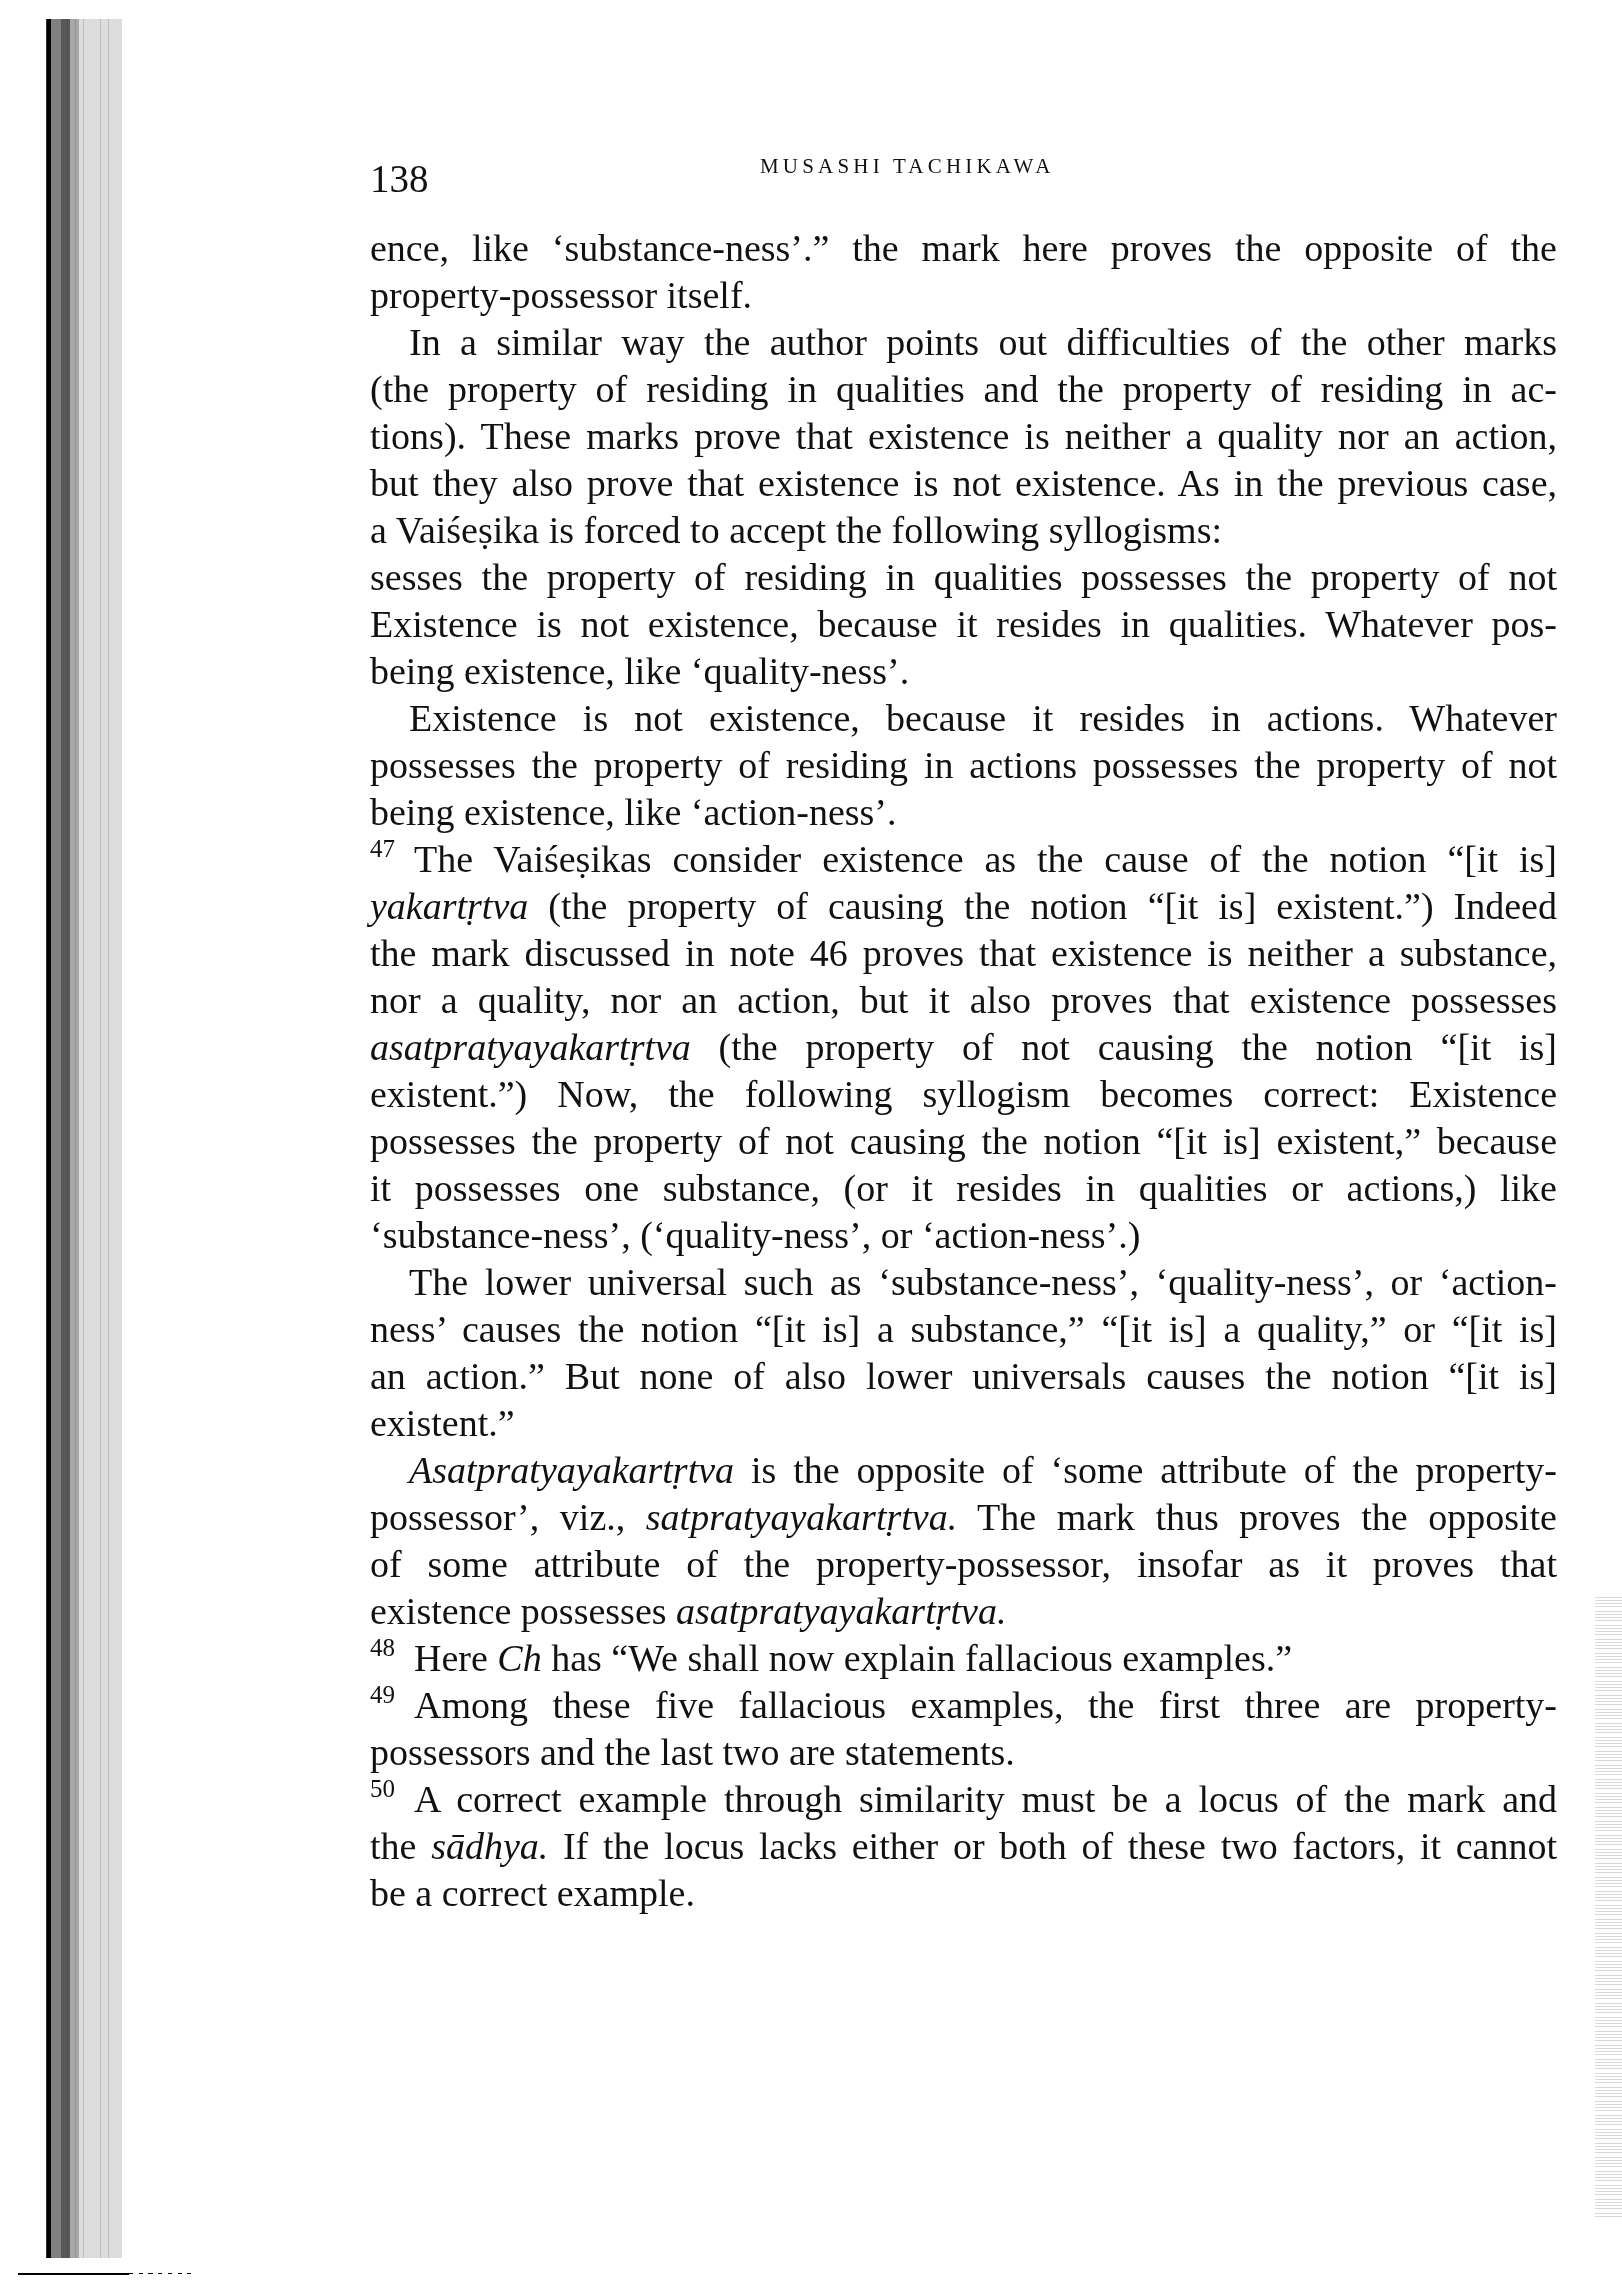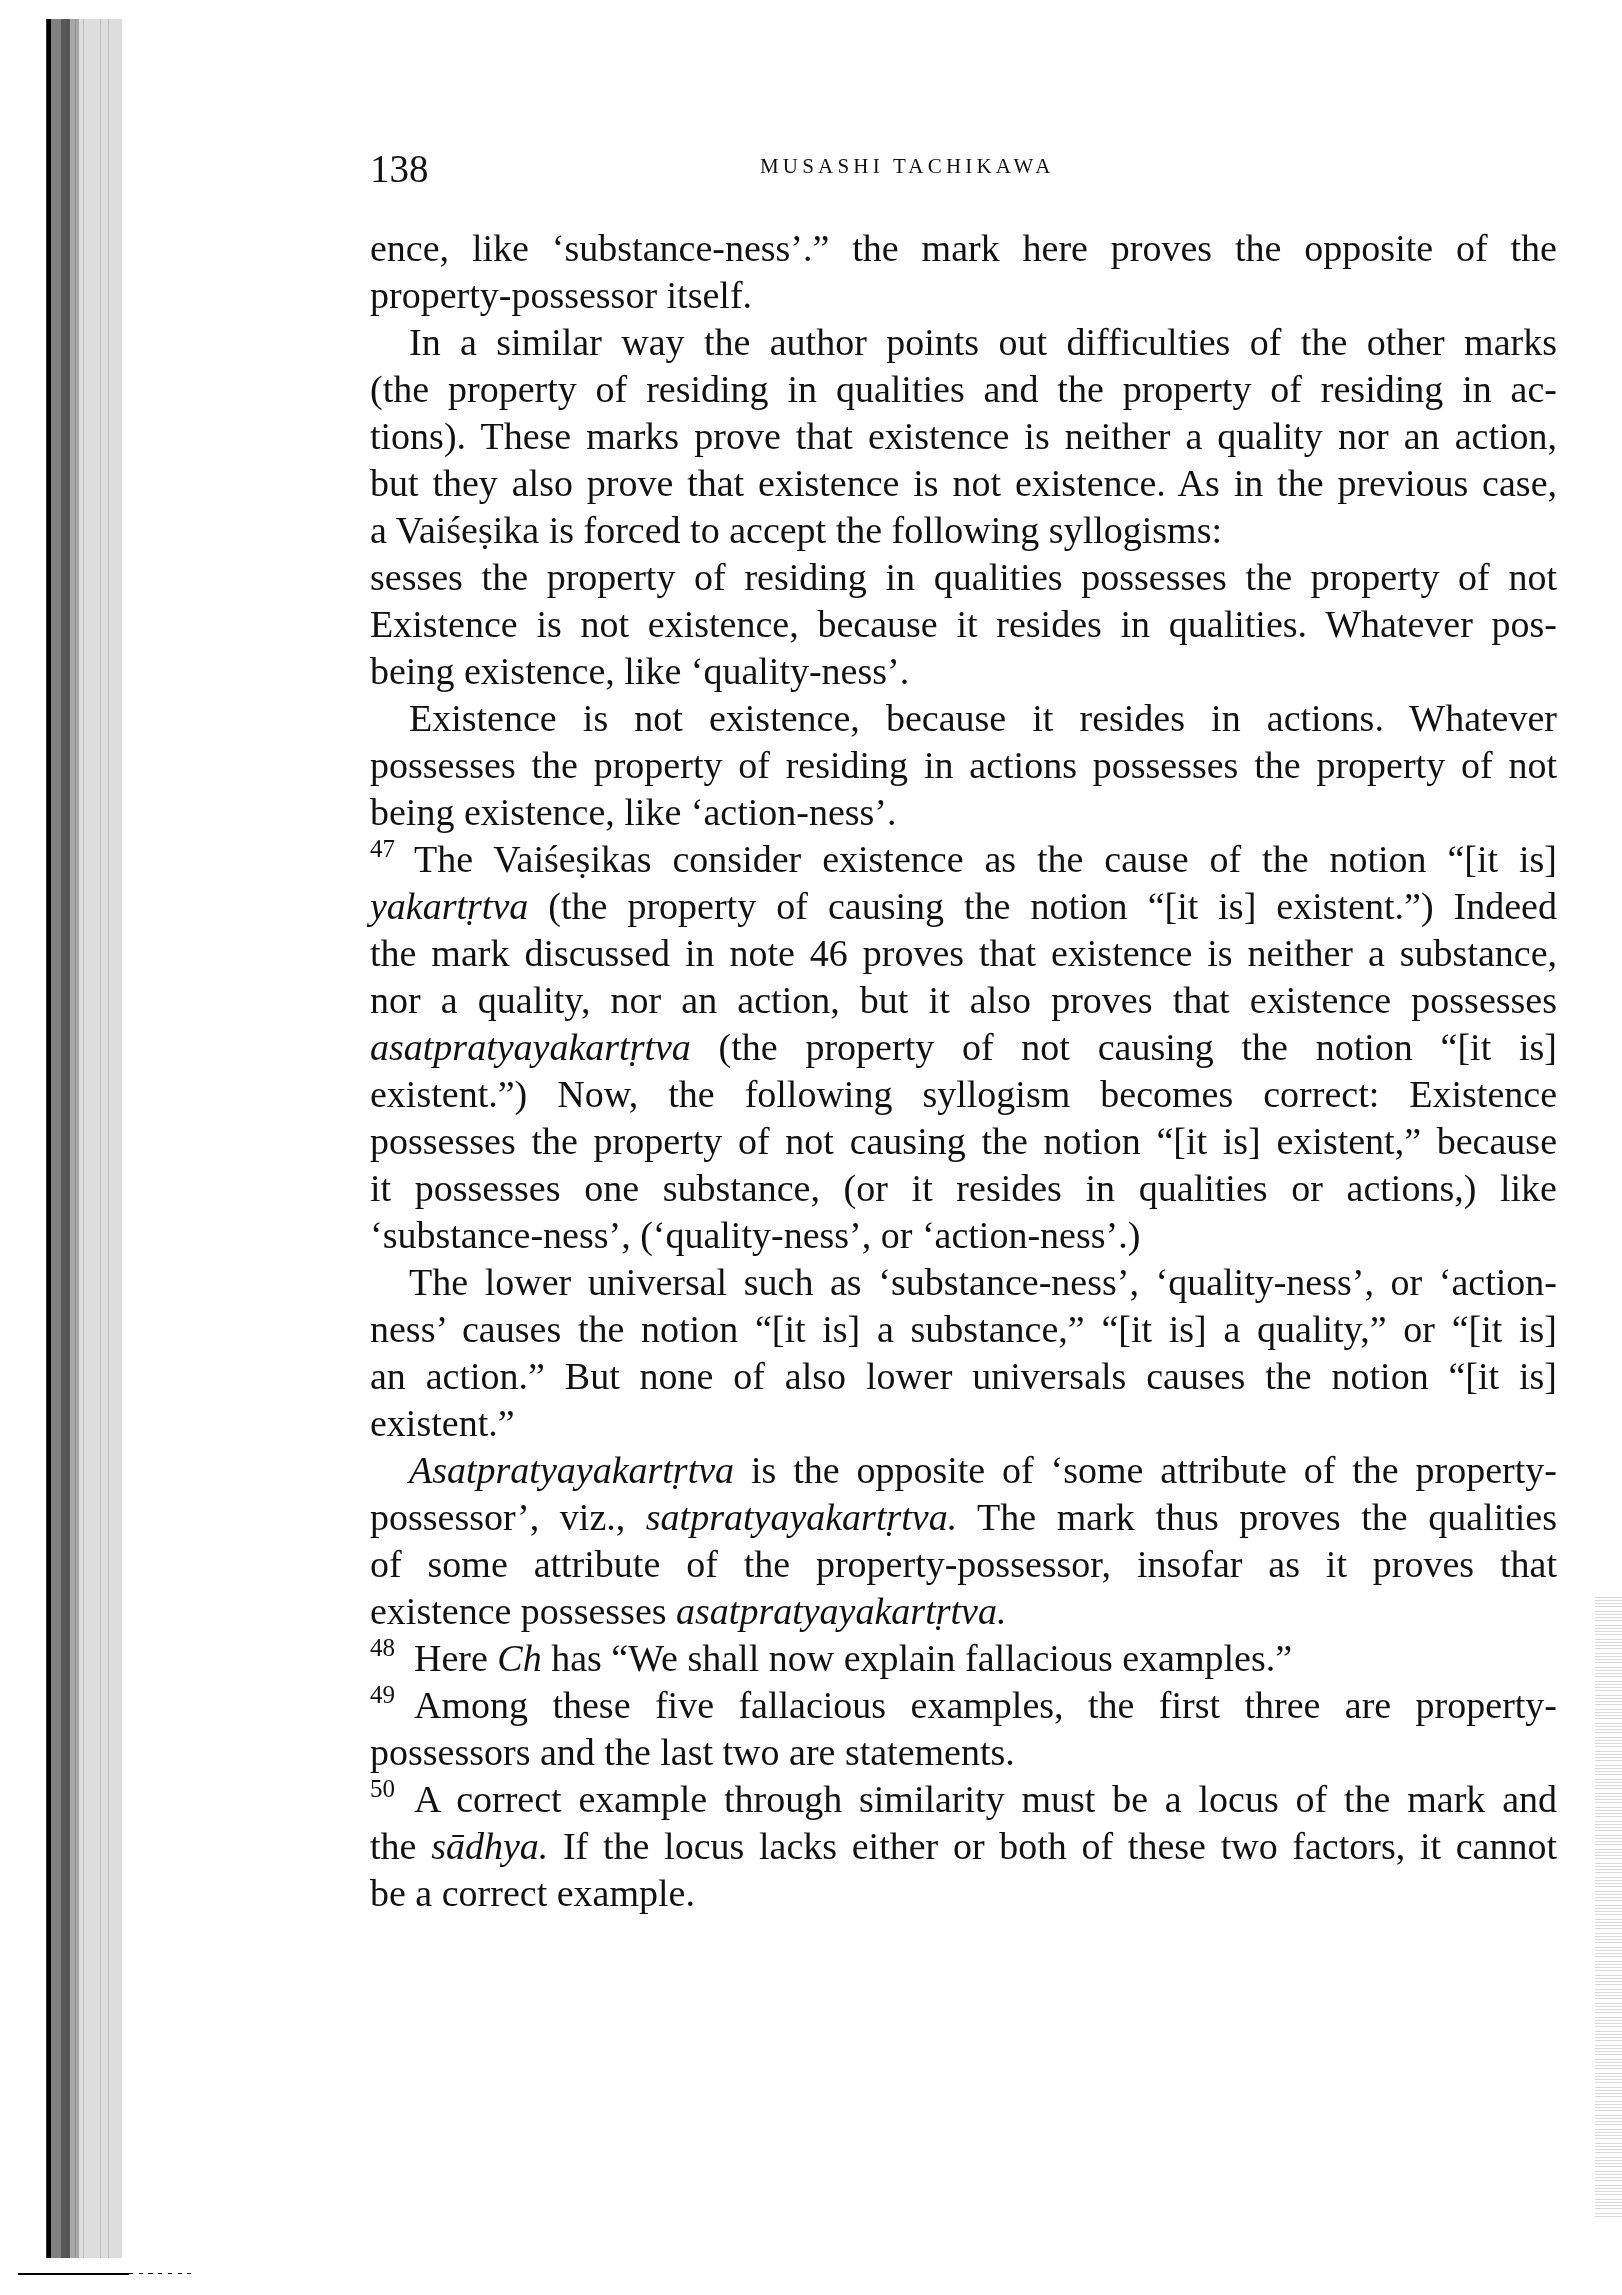--- a/index.html
+++ b/index.html
@@ -16,21 +16,21 @@
   .binding-edge { position: absolute; left: 47px; top: 19.4px; width: 3.5px; height: 2239px; background: #000; }
   .right-noise { position: absolute; right: 0; top: 1595px; width: 28px; height: 624px;
     background: repeating-linear-gradient(0deg, rgba(0,0,0,0.0) 0 2.1px, rgba(0,0,0,0.25) 2.1px 2.8px);
     opacity: 0.6; }
   .bottom-rule { position: absolute; left: 18px; top: 2273px; width: 111px; height: 2.1px; background: #000; }
   .bottom-rule-dash { position: absolute; left: 129px; top: 2273px; width: 62px; height: 1.4px;
     background: repeating-linear-gradient(90deg, #000 0 4.2px, transparent 4.2px 9.7px); }
 
   .running-head { position: absolute; top: 143px; left: 370px; width: 1187px; height: 49px;
     font-family: "Liberation Serif", "DejaVu Serif", serif; color: #111; }
-  .folio { position: absolute; left: 0; top: 4px; font-size: 39px; line-height: 44px; }
+  .folio { position: absolute; left: 0; top: 14px; font-size: 39px; line-height: 44px; }
   .author { position: absolute; left: 390px; top: 4.2px; font-size: 21px; line-height: 39px; letter-spacing: 4.2px; }
 
   .body-text { position: absolute; left: 370px; top: 225px; width: 1187px;
     font-family: "Liberation Serif", "DejaVu Serif", serif; font-size: 38px; color: #111; }
   .line { display: block; height: 47px; line-height: 47px; white-space: nowrap; text-align: justify; text-align-last: justify; }
   .line.last { text-align-last: left; }
   .line.indent { padding-left: 39px; }
   .it { font-style: italic; }
   .fn { font-size: 25px; vertical-align: 15.3px; line-height: 0; margin-right: 19px; }
 </style>
@@ -70,21 +70,21 @@
       <div class="line"><span class="it">asatpratyayakartṛtva</span><span> (the property of not causing the notion “[it is]</span></div>
       <div class="line"><span>existent.”) Now, the following syllogism becomes correct: Existence</span></div>
       <div class="line"><span>possesses the property of not causing the notion “[it is] existent,” because</span></div>
       <div class="line"><span>it possesses one substance, (or it resides in qualities or actions,) like</span></div>
       <div class="line last"><span>‘substance-ness’, (‘quality-ness’, or ‘action-ness’.)</span></div>
       <div class="line indent"><span>The lower universal such as ‘substance-ness’, ‘quality-ness’, or ‘action-</span></div>
       <div class="line"><span>ness’ causes the notion “[it is] a substance,” “[it is] a quality,” or “[it is]</span></div>
       <div class="line"><span>an action.” But none of also lower universals causes the notion “[it is]</span></div>
       <div class="line last"><span>existent.”</span></div>
       <div class="line indent"><span class="it">Asatpratyayakartṛtva</span><span> is the opposite of ‘some attribute of the property-</span></div>
-      <div class="line"><span>possessor’, viz., </span><span class="it">satpratyayakartṛtva.</span><span> The mark thus proves the qualities</span></div>
+      <div class="line"><span>possessor’, viz., </span><span class="it">satpratyayakartṛtva.</span><span> The mark thus proves the opposite</span></div>
       <div class="line"><span>of some attribute of the property-possessor, insofar as it proves that</span></div>
       <div class="line last"><span>existence possesses </span><span class="it">asatpratyayakartṛtva.</span></div>
       <div class="line last"><span class="fn">48</span><span>Here </span><span class="it">Ch</span><span> has “We shall now explain fallacious examples.”</span></div>
       <div class="line"><span class="fn">49</span><span>Among these five fallacious examples, the first three are property-</span></div>
       <div class="line last"><span>possessors and the last two are statements.</span></div>
       <div class="line"><span class="fn">50</span><span>A correct example through similarity must be a locus of the mark and</span></div>
       <div class="line"><span>the </span><span class="it">sādhya.</span><span> If the locus lacks either or both of these two factors, it cannot</span></div>
       <div class="line last"><span>be a correct example.</span></div>
     </div>
 </div>

